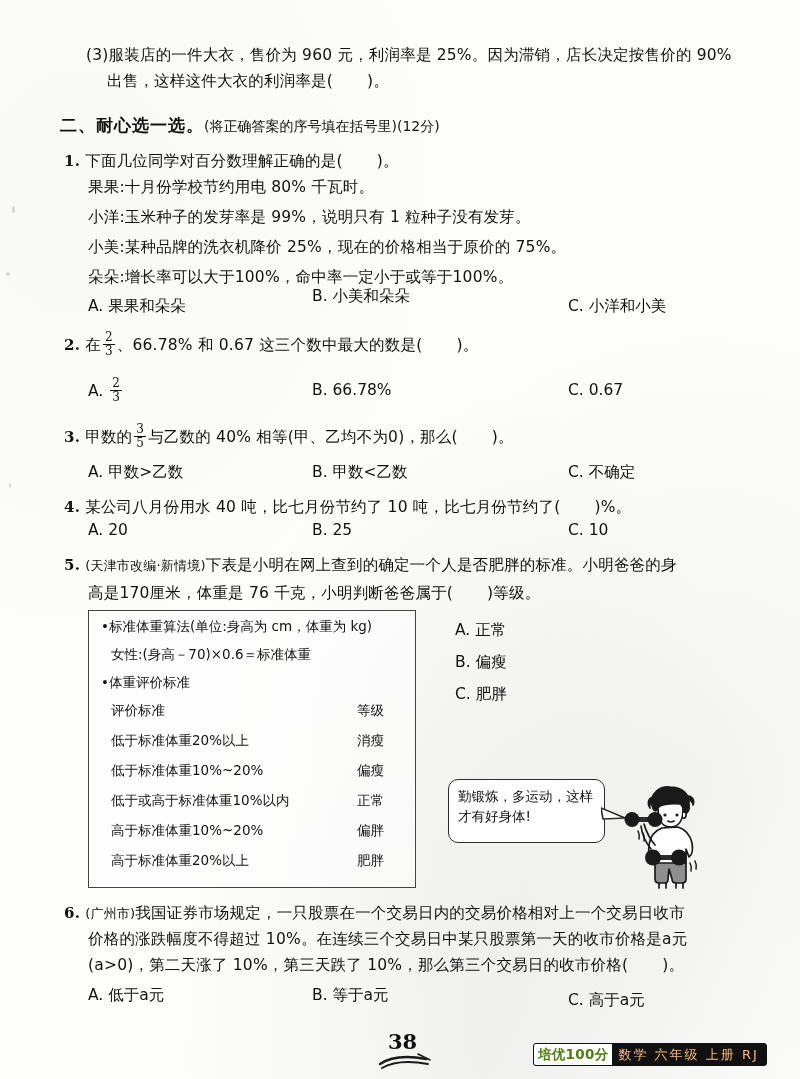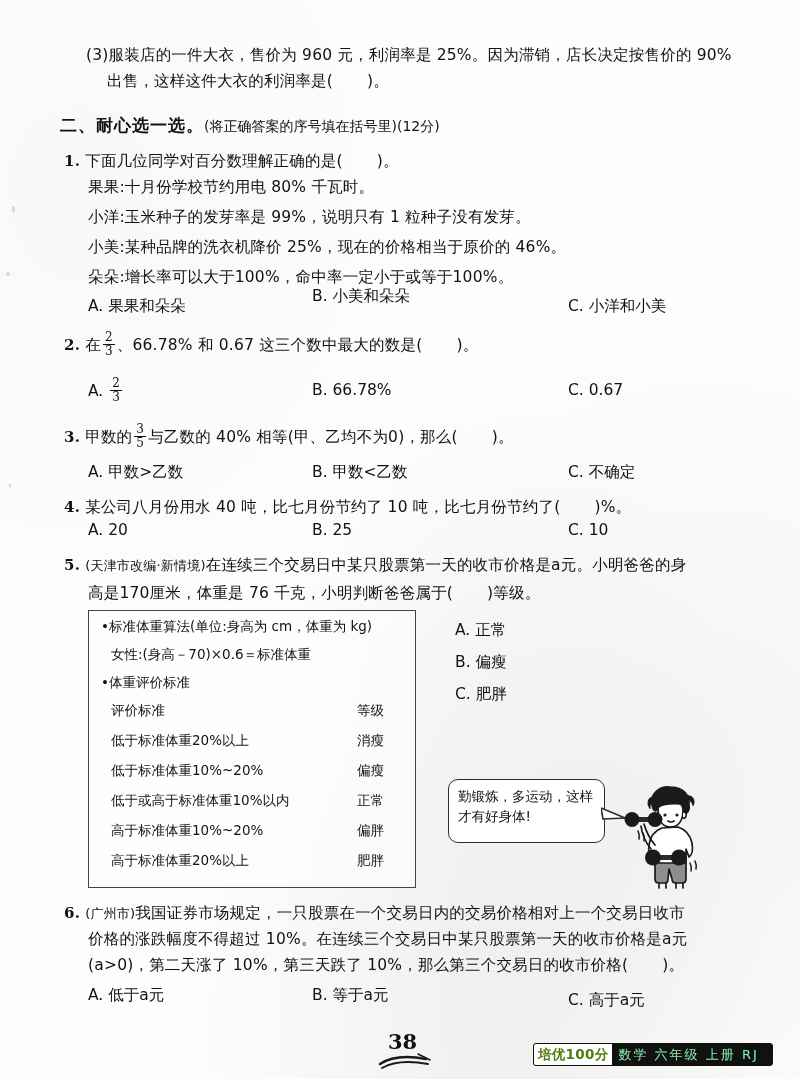--- a/index.html
+++ b/index.html
@@ -182,23 +182,23 @@
     color: #4d7c0f;
     font-weight: bold;
     font-size: 13.5px;
     padding: 0 4px;
     display: flex;
     align-items: center;
     letter-spacing: .3px;
   }
   .badge-dark {
     background: #111;
-    color: #86efac;
+    color: #fdba74;
     font-size: 13px;
-    padding: 0 13px 0 6px;
+    padding: 0 7px 0 6px;
     display: flex;
     align-items: center;
     letter-spacing: 2px;
   }
 </style>
 </head>
 <body>
 
 <div class="page">
   <div class="scan-tint"></div>
@@ -216,21 +216,21 @@
   <div class="row sec-head cn" style="left:60px;top:113px;">
     <span>二、耐心选一选。</span><span class="small">(将正确答案的序号填在括号里)(12分)</span>
   </div>
 
   <div class="row" style="left:64px;top:150px;">
     <span class="qnum">1.</span>
     <span class="cn">下面几位同学对百分数理解正确的是(</span><span class="blank"></span><span class="cn">)。</span>
   </div>
   <div class="row cn" style="left:88px;top:176px;">果果:十月份学校节约用电 80% 千瓦时。</div>
   <div class="row cn" style="left:88px;top:206px;">小洋:玉米种子的发芽率是 99%，说明只有 1 粒种子没有发芽。</div>
-  <div class="row cn" style="left:88px;top:236px;">小美:某种品牌的洗衣机降价 25%，现在的价格相当于原价的 46%。</div>
+  <div class="row cn" style="left:88px;top:236px;">小美:某种品牌的洗衣机降价 25%，现在的价格相当于原价的 75%。</div>
   <div class="row cn" style="left:88px;top:266px;">朵朵:增长率可以大于100%，命中率一定小于或等于100%。</div>
 
   <div class="opt-line" style="left:88px;top:296px;">
     <span>A.</span> <span class="cn">果果和朵朵</span>
   </div>
   <div class="opt-line" style="left:312px;top:286px;">
     <span>B.</span> <span class="cn">小美和朵朵</span>
   </div>
   <div class="opt-line" style="left:568px;top:296px;">
     <span>C.</span> <span class="cn">小洋和小美</span>
@@ -282,21 +282,21 @@
   </div>
   <div class="opt-line" style="left:312px;top:521px;">
     <span>B.</span> <span>25</span>
   </div>
   <div class="opt-line" style="left:568px;top:521px;">
     <span>C.</span> <span>10</span>
   </div>
 
   <div class="row" style="left:64px;top:554px;">
     <span class="qnum">5.</span>
-    <span class="small-label cn">(天津市改编·新情境)</span><span class="cn">在连续三个交易日中某只股票第一天的收市价格是a元。小明爸爸的身</span>
+    <span class="small-label cn">(天津市改编·新情境)</span><span class="cn">下表是小明在网上查到的确定一个人是否肥胖的标准。小明爸爸的身</span>
   </div>
   <div class="row cn" style="left:88px;top:582px;">
     <span>高是170厘米，体重是 76 千克，小明判断爸爸属于(</span><span class="blank"></span><span>)等级。</span>
   </div>
 
   <div class="wtable">
     <div class="wt-line">
       <span class="cn">•标准体重算法(单位:身高为 cm，体重为 kg)</span>
     </div>
     <div class="wt-line wt-indent">

